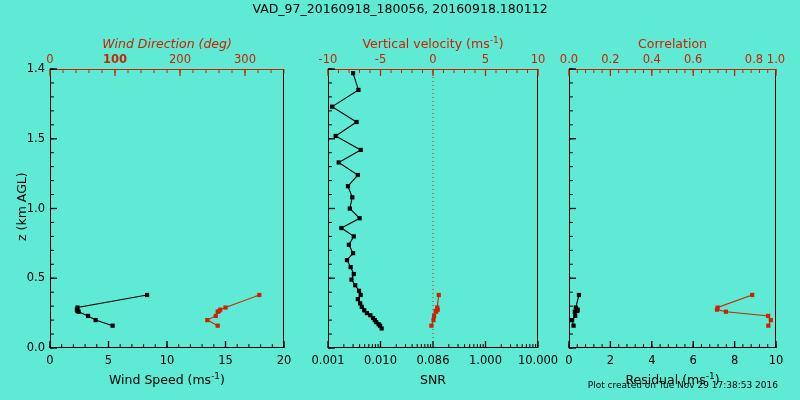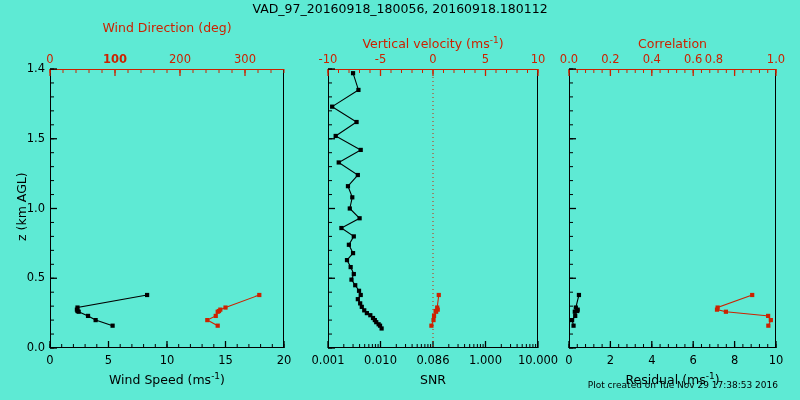--- a/index.html
+++ b/index.html
@@ -182,21 +182,21 @@
       <div class="txt ticklabel" style="left: 50px; top: 355px;">0</div>
       <div class="txt ticklabel" style="left: 108.5px; top: 355px;">5</div>
       <div class="txt ticklabel" style="left: 167px; top: 355px;">10</div>
       <div class="txt ticklabel" style="left: 225.5px; top: 355px;">15</div>
       <div class="txt ticklabel" style="left: 284px; top: 355px;">20</div>
       <div class="txt ticklabel red" style="left: 50px; top: 54px;">0</div>
       <div class="txt ticklabel red" style="left: 115px; top: 54px; font-weight: bold;">100</div>
       <div class="txt ticklabel red" style="left: 180px; top: 54px;">200</div>
       <div class="txt ticklabel red" style="left: 245px; top: 54px;">300</div>
       <div class="txt axlabel ctr" style="left: 167px; top: 374px;">Wind Speed (ms<sup>-1</sup>)</div>
-      <div class="txt axlabel ctr red" style="left: 167px; top: 22px;">Wind Direction (deg)</div>
+      <div class="txt axlabel ctr red" style="left: 167px; top: 38px; font-style: italic;">Wind Direction (deg)</div>
       <div class="frame" style="left: 328px; top: 69px; width: 210px; height: 279px;"></div>
       <div class="frame-red-top" style="left: 328px; top: 69px; width: 210px; background: rgb(204, 34, 0);"></div>
       <svg width="800" height="400" style="position: absolute; left: 0px; top: 0px; pointer-events: none;">
         <line x1="328" y1="348" x2="328" y2="341" stroke="#000000" stroke-width="1.3"></line>
         <line x1="380.5" y1="348" x2="380.5" y2="341" stroke="#000000" stroke-width="1.3"></line>
         <line x1="433" y1="348" x2="433" y2="341" stroke="#000000" stroke-width="1.3"></line>
         <line x1="485.5" y1="348" x2="485.5" y2="341" stroke="#000000" stroke-width="1.3"></line>
         <line x1="538" y1="348" x2="538" y2="341" stroke="#000000" stroke-width="1.3"></line>
         <line x1="343.804074772359" y1="348" x2="343.804074772359" y2="344" stroke="#000000" stroke-width="1"></line>
         <line x1="353.0488658727823" y1="348" x2="353.0488658727823" y2="344" stroke="#000000" stroke-width="1"></line>
@@ -455,21 +455,21 @@
       <div class="txt ticklabel" style="left: 569px; top: 355px;">0</div>
       <div class="txt ticklabel" style="left: 610.4px; top: 355px;">2</div>
       <div class="txt ticklabel" style="left: 651.8px; top: 355px;">4</div>
       <div class="txt ticklabel" style="left: 693.2px; top: 355px;">6</div>
       <div class="txt ticklabel" style="left: 734.6px; top: 355px;">8</div>
       <div class="txt ticklabel" style="left: 776px; top: 355px;">10</div>
       <div class="txt ticklabel red" style="left: 569px; top: 54px;">0.0</div>
       <div class="txt ticklabel red" style="left: 610.4px; top: 54px;">0.2</div>
       <div class="txt ticklabel red" style="left: 651.8px; top: 54px;">0.4</div>
       <div class="txt ticklabel red" style="left: 693.2px; top: 54px;">0.6</div>
-      <div class="txt ticklabel red" style="left: 714px; top: 54px;">0.8</div>
+      <div class="txt ticklabel red" style="left: 754px; top: 54px;">0.8</div>
       <div class="txt ticklabel red" style="left: 776px; top: 54px;">1.0</div>
       <div class="txt axlabel ctr" style="left: 672.5px; top: 374px;">Residual (ms<sup>-1</sup>)</div>
       <div class="txt axlabel ctr red" style="left: 672.5px; top: 38px;">Correlation</div>
       <div class="txt ticklabel-y" style="left: 45px; top: 348px;">0.0</div>
       <div class="txt ticklabel-y" style="left: 45px; top: 278.25px;">0.5</div>
       <div class="txt ticklabel-y" style="left: 45px; top: 208.5px;">1.0</div>
       <div class="txt ticklabel-y" style="left: 45px; top: 138.75px;">1.5</div>
       <div class="txt ticklabel-y" style="left: 45px; top: 69px;">1.4</div>
       <div class="txt ylabel" style="left: 16px; top: 240.5px;">z (km AGL)</div>
     </div>

